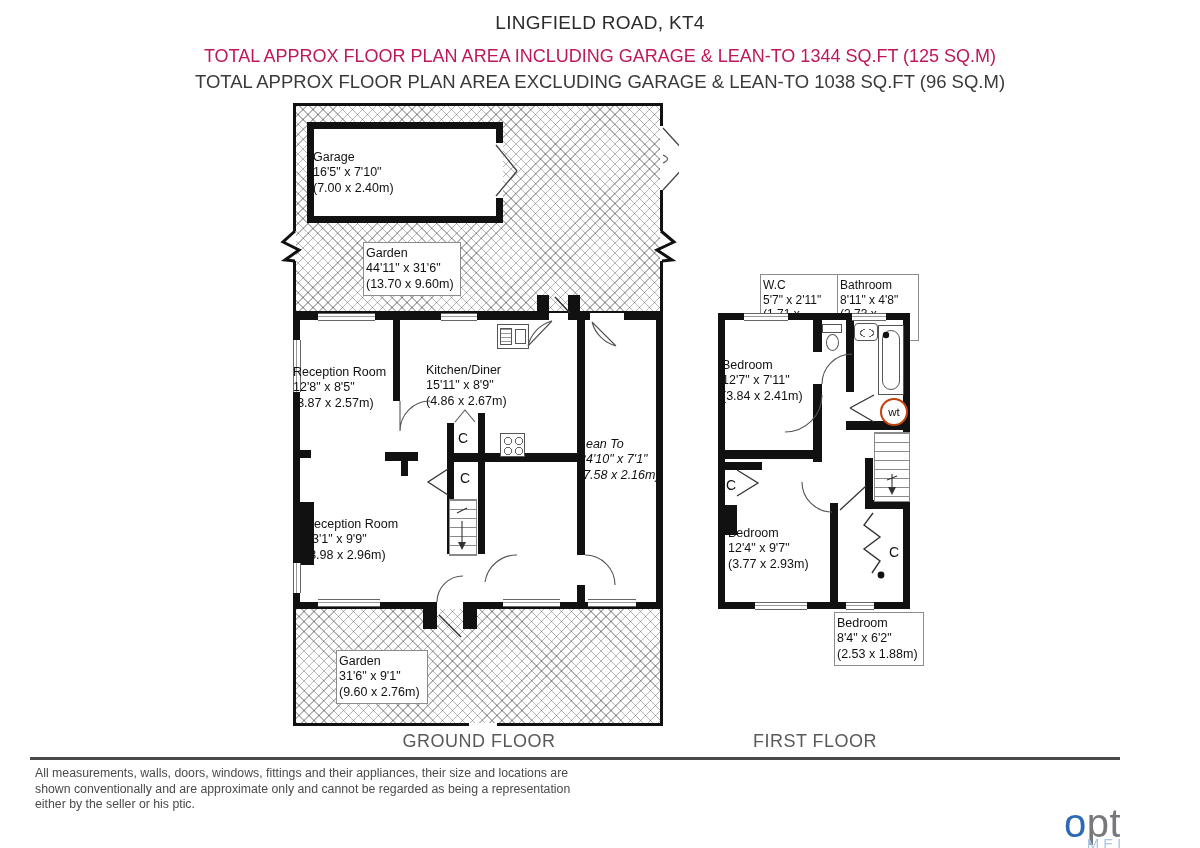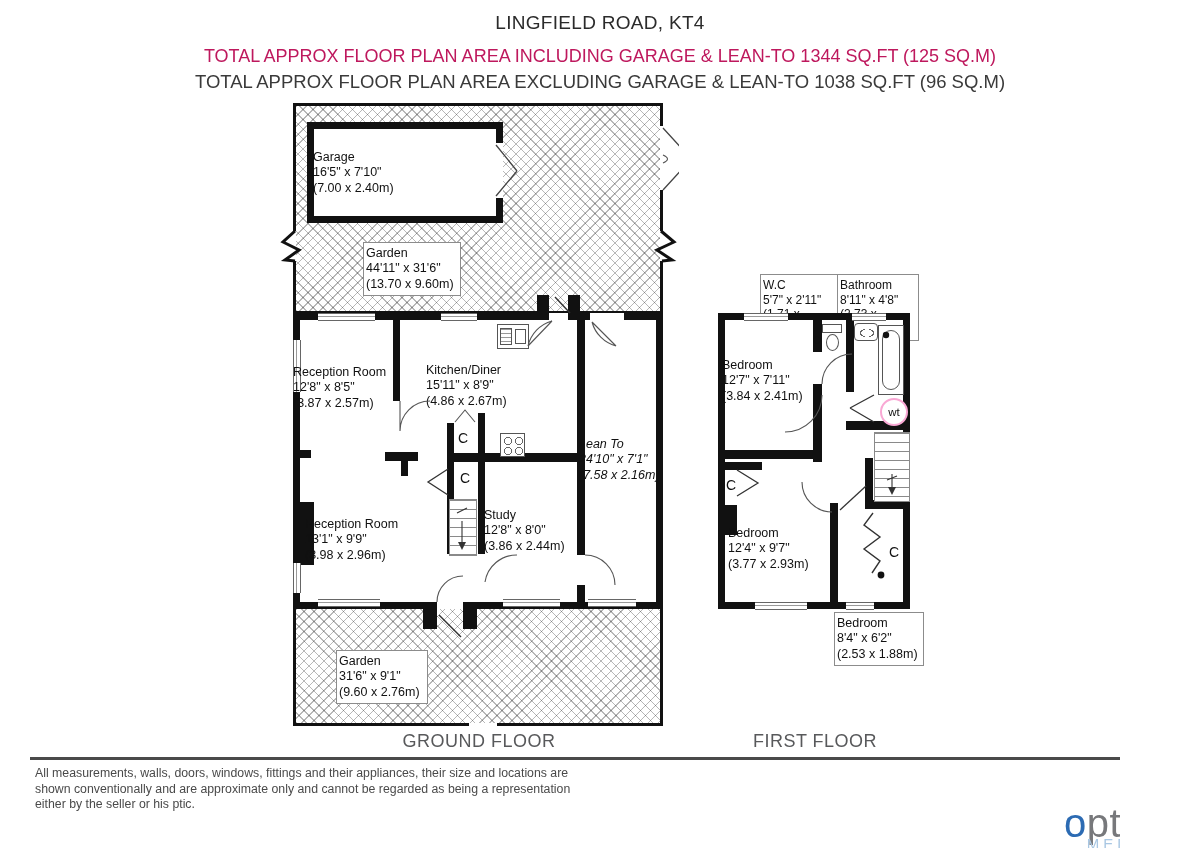--- a/index.html
+++ b/index.html
@@ -19,21 +19,21 @@
       repeating-linear-gradient(135deg, rgba(0,0,0,.28) 0 1px, transparent 1px 7px);}
   .gap{position:absolute;background:#fff;}
   .win-h{position:absolute;height:8px;background:linear-gradient(to bottom,#666 0 1px,#fff 1px 3px,#9a9a9a 3px 4px,#fff 4px 7px,#666 7px 8px);}
   .win-v{position:absolute;width:8px;background:linear-gradient(to right,#666 0 1px,#fff 1px 3px,#9a9a9a 3px 4px,#fff 4px 7px,#666 7px 8px);}
   .rlabel{position:absolute;text-align:left;font-size:12.5px;line-height:1.22;color:#111;}
   .boxed{background:#fff;border:1px solid #8c8c8c;padding:3px 2px;}
   .clabel{position:absolute;font-size:14px;color:#111;text-align:center;}
   .stairs{position:absolute;border:1px solid #8a8a8a;background-color:#fff;
     background-image:repeating-linear-gradient(to bottom,#8a8a8a 0 1px,transparent 1px 9px);}
   .fix{position:absolute;border:1px solid #555;background:#fff;box-sizing:border-box;}
-  .wt{position:absolute;border:2px solid #f9a8d4;border-radius:50%;background:#fff;
+  .wt{position:absolute;border:2px solid #c2410c;border-radius:50%;background:#fff;
       font-size:11.5px;color:#111;display:flex;align-items:center;justify-content:center;}
   svg.overlay{position:absolute;pointer-events:none;}
   .floor-title{position:absolute;font-size:18px;letter-spacing:.5px;color:#58595b;text-align:center;}
   .divider{position:absolute;background:#4a4a4a;}
   .disc{position:absolute;font-size:12.3px;line-height:15.5px;color:#4a4a4a;}
   .logo{position:absolute;text-align:center;margin-top:44px;}
   .logo-word{font-size:40px;line-height:38px;letter-spacing:.5px;}
   .logo-media{font-size:15px;letter-spacing:4px;margin-top:-7px;padding-left:26px;}
   .logo-site{font-size:15.5px;margin-top:3px;color:#58595b;}
 </style>
@@ -125,25 +125,20 @@
     </div>
     <div class="rlabel" style="left:286px;top:334px;width:86px;font-style:italic;">
       <div>Lean To</div>
       <div>24'10" x 7'1"</div>
       <div>(7.58 x 2.16m)</div>
     </div>
     <div class="rlabel" style="left:12px;top:414px;width:120px;">
       <div>Reception Room</div>
       <div>13'1" x 9'9"</div>
       <div>(3.98 x 2.96m)</div>
-    </div>
-    <div class="rlabel" style="left:191px;top:405px;width:96px;">
-      <div>Study</div>
-      <div>12'8" x 8'0"</div>
-      <div>(3.86 x 2.44m)</div>
     </div>
     <div class="rlabel boxed" style="left:43px;top:547px;width:86px;">
       <div>Garden</div>
       <div>31'6" x 9'1"</div>
       <div>(9.60 x 2.76m)</div>
     </div>
 
     <svg class="overlay" style="left:-14px;top:0;width:400px;height:625px;" viewBox="-14 0 400 625" fill="none" stroke="#555" stroke-width="1.1">
       <polyline points="2,128 -10,139 6,147 -8,157 2,158" stroke="#111" stroke-width="3"></polyline>
       <polyline points="368,128 381,139 364,147 379,157 369,158" stroke="#111" stroke-width="3"></polyline>

